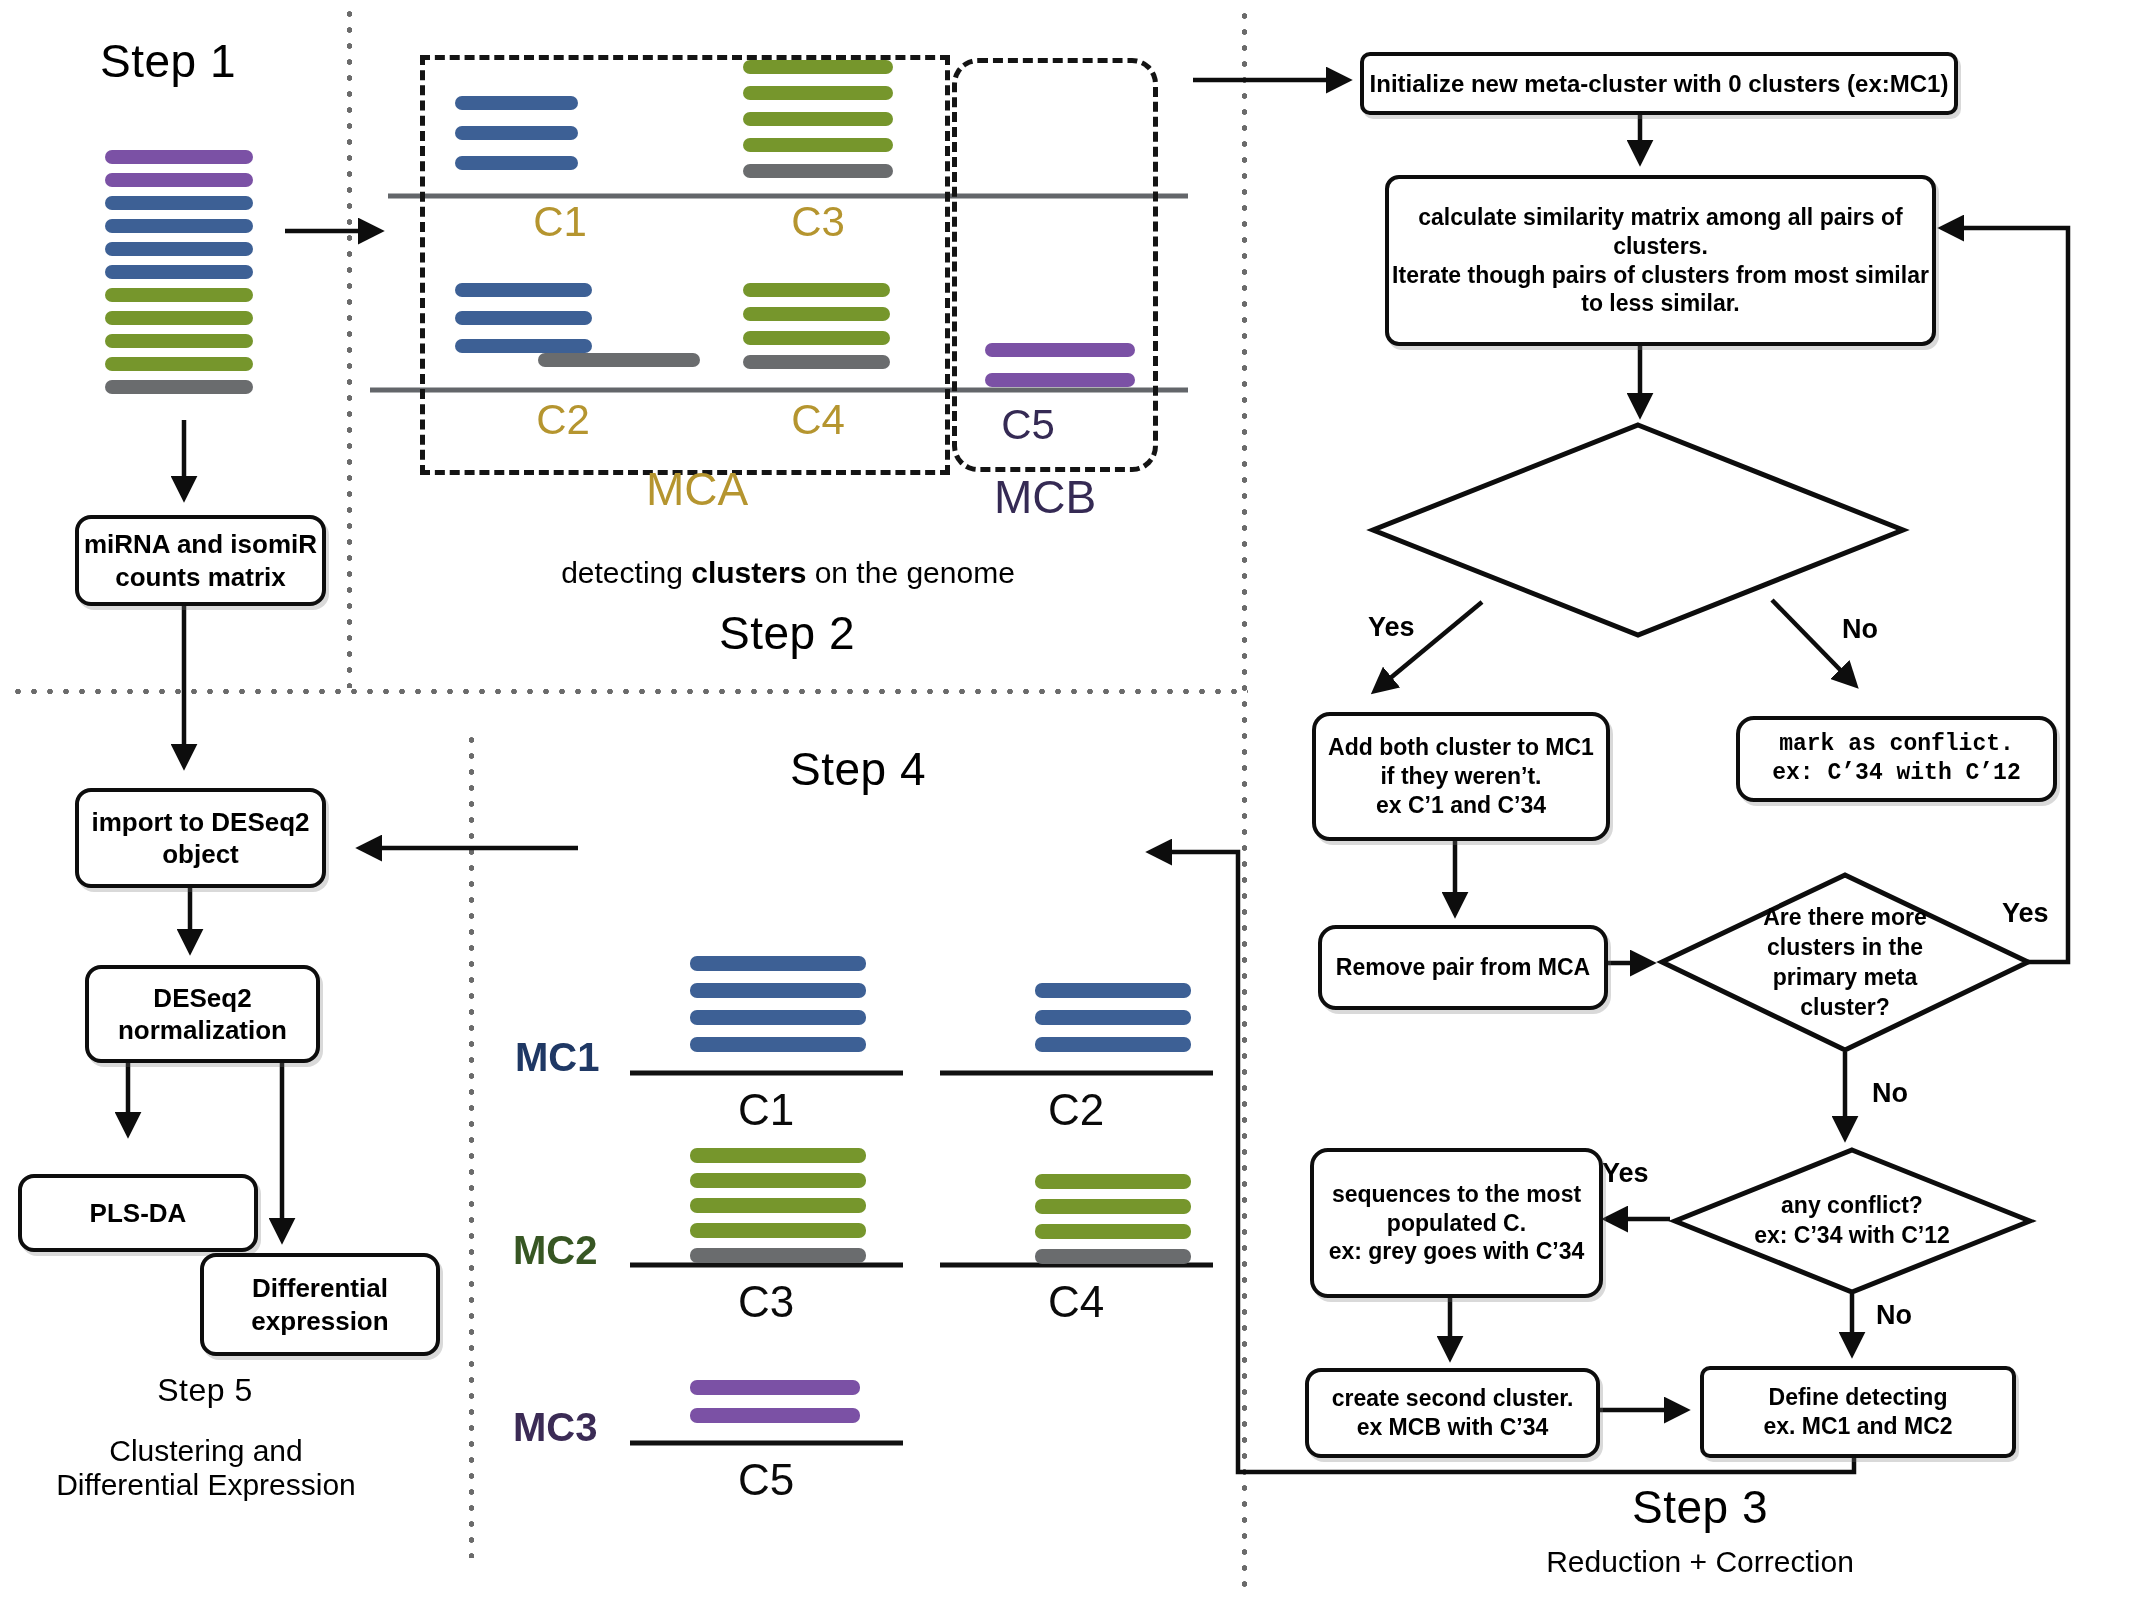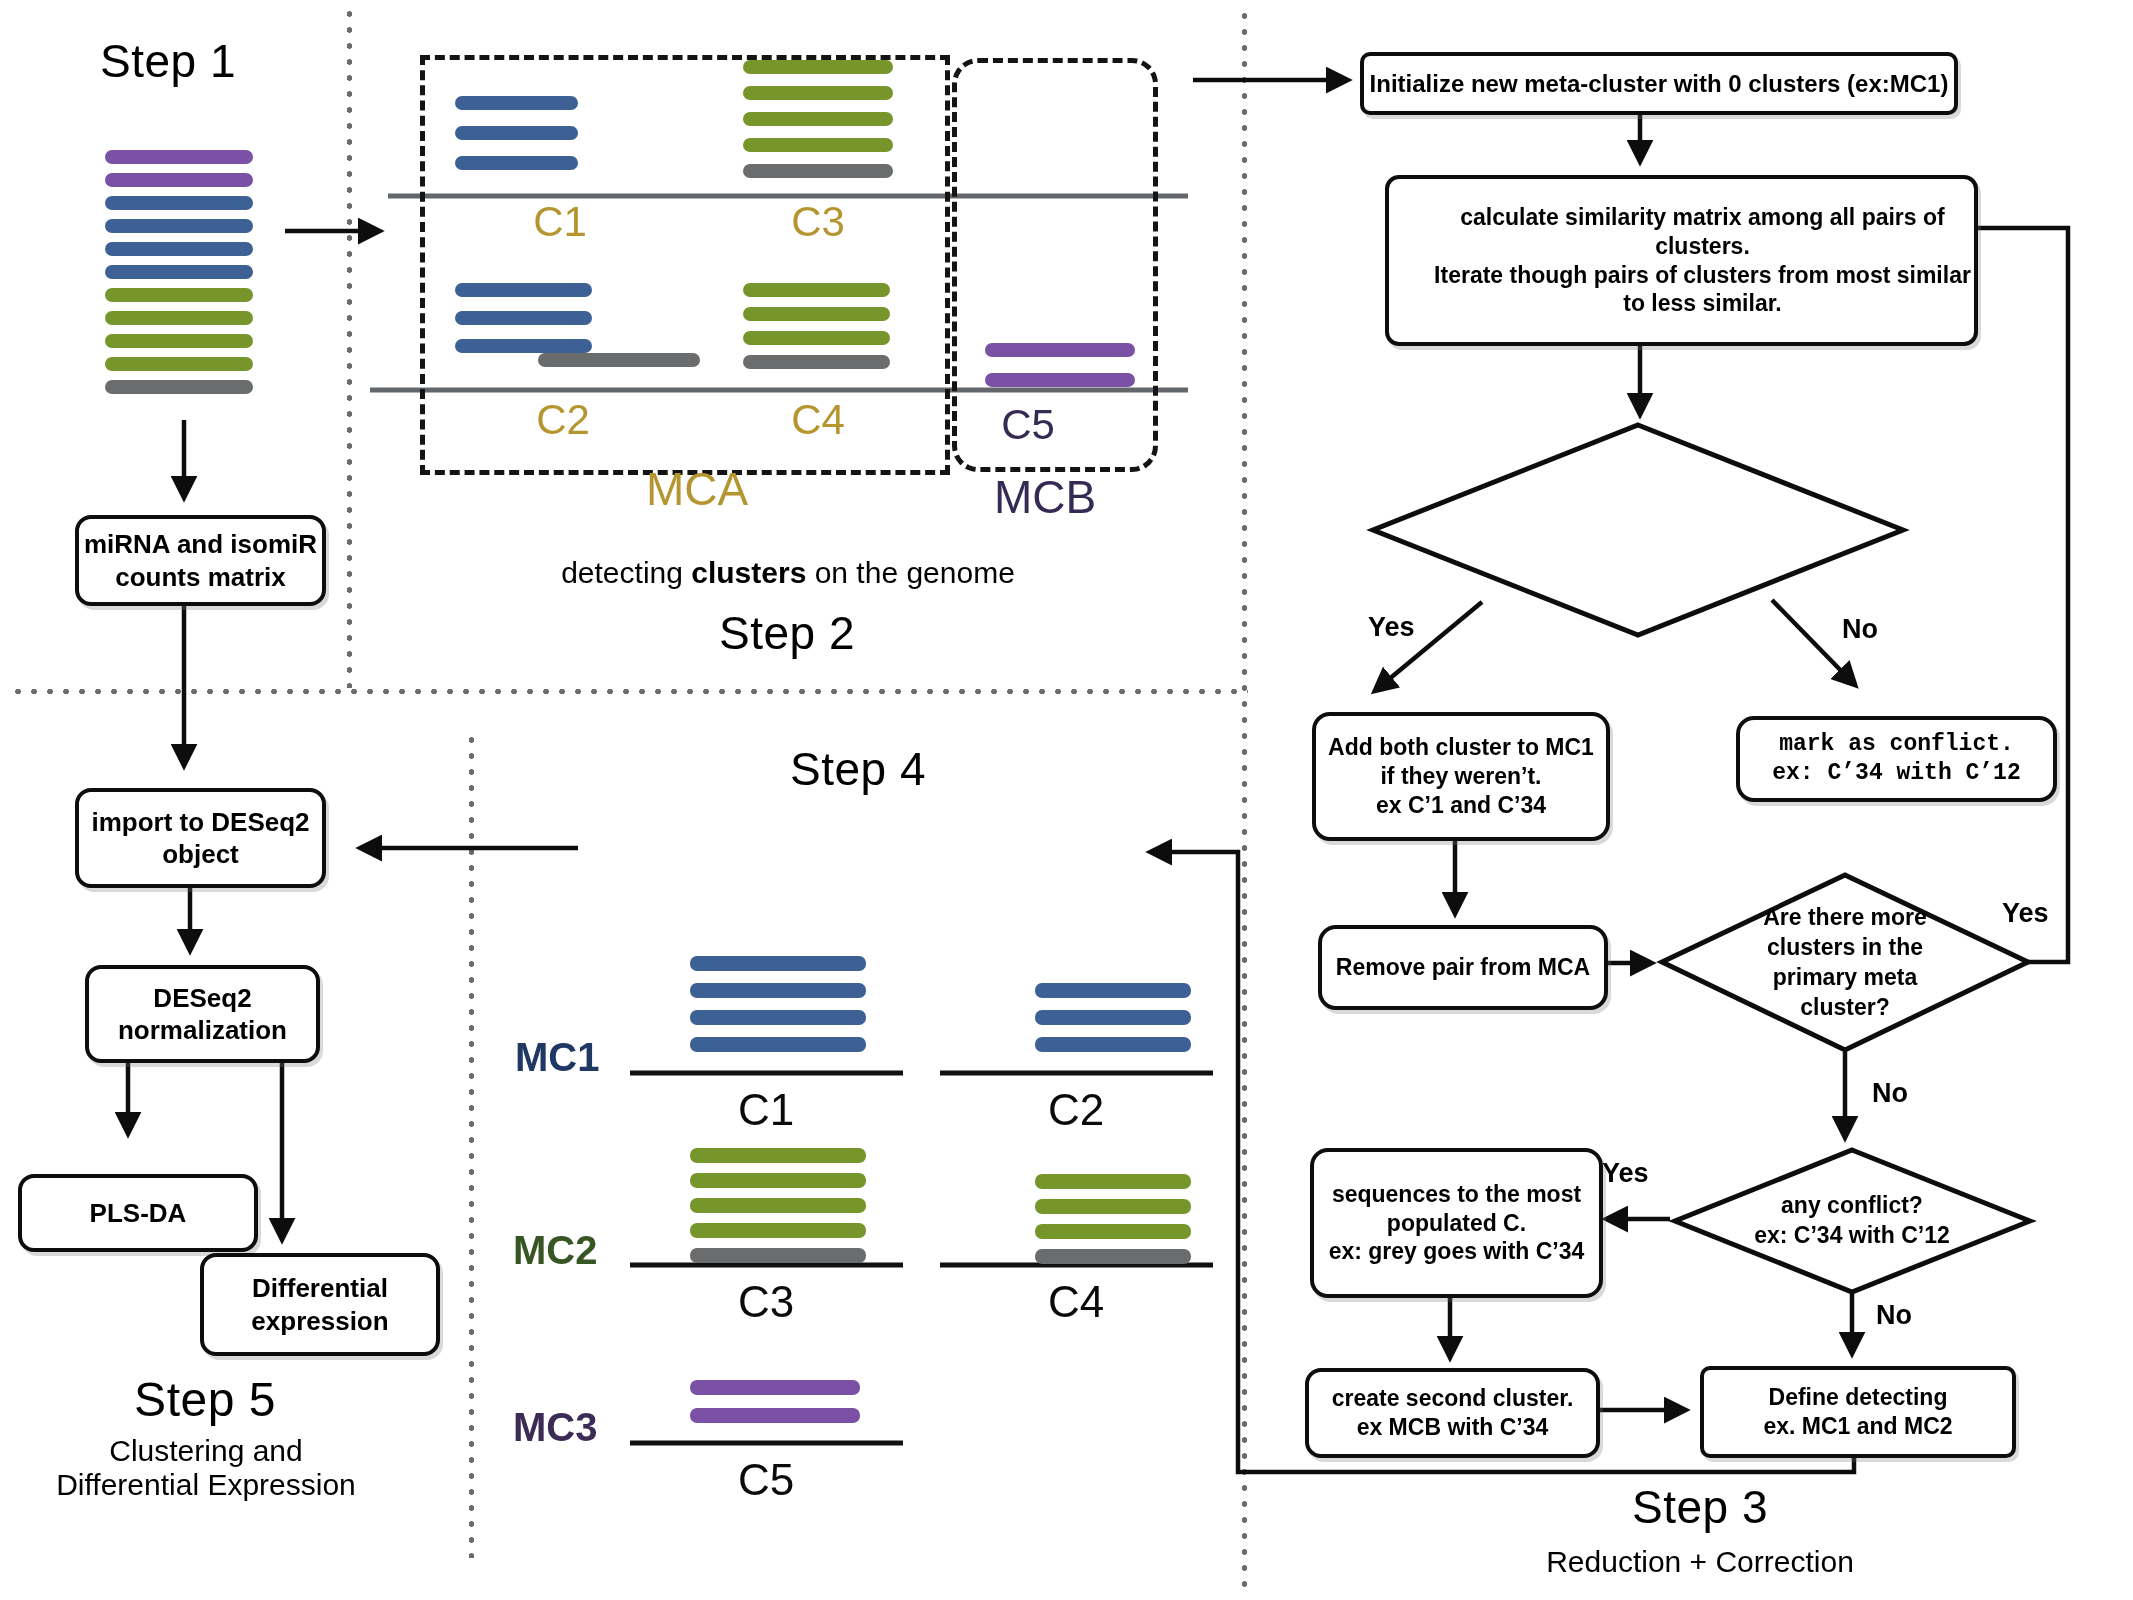--- a/index.html
+++ b/index.html
@@ -156,21 +156,21 @@
   <div class="clabel" style="left:968px;top:401px;color:#352a54;">C5</div>
   <div class="mclabel" style="left:612px;top:462px;color:#b5952f;">MCA</div>
   <div class="mclabel" style="left:960px;top:470px;color:#352a54;">MCB</div>
 
   <div class="caption center" style="left:488px;top:556px;width:600px;">
     <span>detecting </span><span style="font-weight:700;">clusters</span><span> on the genome</span>
   </div>
   <div class="steptitle center" style="left:637px;top:606px;width:300px;">Step 2</div>
 
   <div class="fbox" style="left:1360px;top:52px;width:590px;height:55px;border-radius:10px;font-size:24px;">Initialize new meta-cluster with 0 clusters (ex:MC1)</div>
-  <div class="fbox pre" style="left:1385px;top:175px;width:543px;height:163px;border-radius:14px;padding-left:42px;">calculate similarity matrix among all pairs of
+  <div class="fbox pre" style="left:1385px;top:175px;width:543px;height:163px;border-radius:14px;">calculate similarity matrix among all pairs of
 clusters.
 Iterate though pairs of clusters from most similar
 to less similar.</div>
 
   <div class="yn" style="left:1368px;top:612px;">Yes</div>
   <div class="yn" style="left:1842px;top:614px;">No</div>
 
   <div class="fbox pre" style="left:1312px;top:712px;width:290px;height:121px;border-radius:18px;">Add both cluster to MC1
 if they weren’t.
 ex C’1 and C’34</div>
@@ -242,17 +242,17 @@
   <div class="c4label" style="left:1006px;top:1277px;">C4</div>
   <div class="c4label" style="left:696px;top:1455px;">C5</div>
 
   <div class="fbox leftbox pre" style="left:75px;top:788px;width:243px;height:92px;">import to DESeq2
 object</div>
   <div class="fbox leftbox pre" style="left:85px;top:965px;width:227px;height:90px;">DESeq2
 normalization</div>
   <div class="fbox leftbox" style="left:18px;top:1174px;width:232px;height:70px;">PLS-DA</div>
   <div class="fbox leftbox pre" style="left:200px;top:1253px;width:232px;height:95px;">Differential
 expression</div>
-  <div class="steptitle center" style="left:55px;top:1372px;width:300px;font-size:48px;">Step 5</div>
+  <div class="steptitle center" style="left:55px;top:1372px;width:300px;font-size:32px;">Step 5</div>
   <div class="caption center pre" style="left:0px;top:1434px;width:412px;">Clustering and
 Differential Expression</div>
 
 </div>
 
 </body></html>

